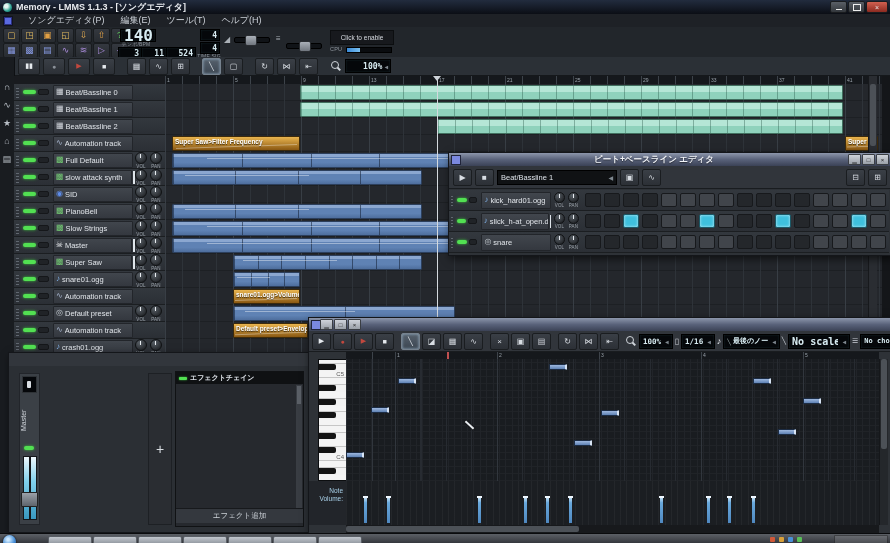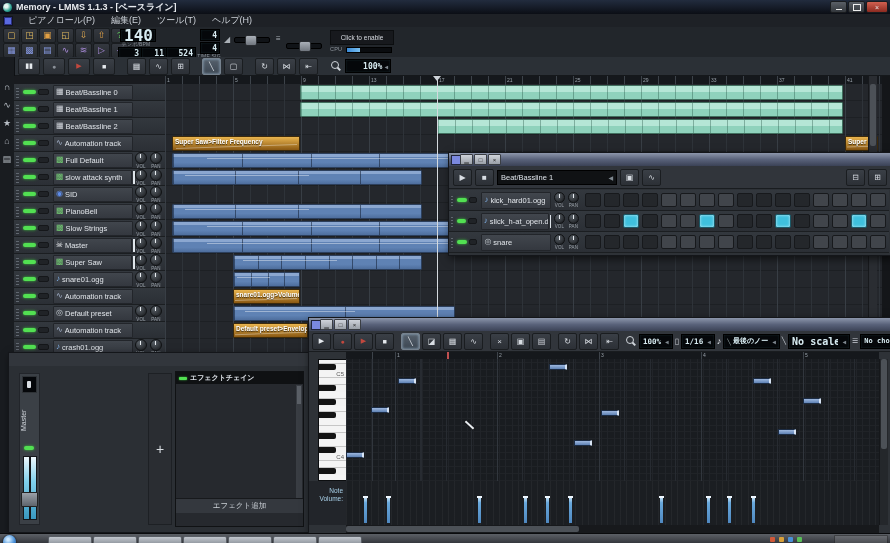--- a/index.html
+++ b/index.html
@@ -177,54 +177,54 @@
   .fbar{position:absolute;top:82px;width:5px;height:62px;background:linear-gradient(180deg,#eef8fc,#7fd0ec 40%,#3898c0);border:1px solid #14161a;}
   #mhandle{position:absolute;left:1px;top:118px;width:15px;height:13px;background:linear-gradient(#9aa0a8,#5e646c);border:1px solid #222;border-radius:1px;}
   #addchan{position:absolute;left:139px;top:7px;width:22px;height:150px;background:#2a2d32;border:1px solid #1d2024;
     display:flex;align-items:center;justify-content:center;font-size:14px;color:#d8dde2;}
   #chainpanel{position:absolute;left:166px;top:5px;width:127px;height:154px;background:#26292e;border:1px solid #101214;}
   #chainhead{position:absolute;left:0;top:0;width:100%;height:12px;background:#0f1113;display:flex;align-items:center;gap:3px;padding-left:3px;box-sizing:border-box;}
   #chainled{width:8px;height:3px;background:#52e052;border-radius:1px;box-shadow:0 0 2px #3cc03c;}
   #chainhead span{font-size:7px;font-weight:bold;color:#dde2e8;}
   #chainscroll{position:absolute;right:1px;top:13px;width:6px;height:125px;background:#393d43;}
   #chainthumb{position:absolute;left:1px;top:1px;width:4px;height:18px;background:#5a5f66;}
-  #chainfoot{position:absolute;left:0;bottom:13px;width:100%;height:14px;background:#34383e;border-top:1px solid #17191c;
+  #chainfoot{position:absolute;left:0;bottom:3px;width:100%;height:14px;background:#34383e;border-top:1px solid #17191c;
     display:flex;align-items:center;justify-content:center;font-size:7.5px;color:#ccd1d7;}
 
   
   #taskbar{position:absolute;left:0;top:533px;width:890px;height:10px;background:linear-gradient(#5c6066,#303338);border-top:1px solid #0a0b0d;}
   #orb{position:absolute;left:3px;top:1px;width:13px;height:13px;border-radius:50%;
     background:radial-gradient(circle at 40% 35%,#cfeaff 10%,#4a90d8 55%,#1a4a90);box-shadow:0 0 2px #000;}
   .tkbtn{position:absolute;top:2px;width:42px;height:7px;background:linear-gradient(#c2c7ce,#8f959d);border:1px solid #5a5f66;border-radius:2px;}
   .tray{position:absolute;top:3px;width:5px;height:5px;border-radius:1px;}
   #clockarea{position:absolute;right:2px;top:1px;width:52px;height:8px;background:rgba(255,255,255,.12);border:1px solid rgba(0,0,0,.4);border-radius:1px;}
 </style>
 </head>
 <body>
 
 <div id="screen" class="nosel">
 
   <div id="titlebar">
     <span id="appicon"></span>
-    <span id="wintitle">Memory - LMMS 1.1.3 - [ベースライン]</span>
+    <span id="wintitle">Memory - LMMS 1.1.3 - [ソングエディタ]</span>
     <span id="winbtns">
       <span class="wbtn">
           <span class="minglyph"></span>
         </span>
       <span class="wbtn">
           <span class="maxglyph"></span>
         </span>
       <span class="wbtn close">×</span>
     </span>
   </div>
 
   <div id="menubar">
     <span id="mdiicon"></span>
     <span id="menu-items" style="display:flex">
-        <span class="menuitem">ピアノロール(P)</span>
+        <span class="menuitem">ソングエディタ(P)</span>
         <span class="menuitem">編集(E)</span>
         <span class="menuitem">ツール(T)</span>
         <span class="menuitem">ヘルプ(H)</span>
       </span>
   </div>
 
   <div id="maintoolbar">
     <div id="tb-icons1" class="tbrow" style="left:3px;top:1px">
         <div class="tbbtn">
           <span style="color: rgb(226, 186, 94);">▢</span>
@@ -685,20 +685,21 @@
         <div id="chainfoot">
             <span>エフェクト追加</span>
           </div>
       </div>
     </div>
   </div>
 
   <div id="bbeditor" class="fwin">
     <div class="ftitle">
       <span class="fico"></span>
+      <span class="ftext">ビート+ベースライン エディタ</span>
       <span class="fbtns">
         <span class="fbtn">▁</span>
         <span class="fbtn">□</span>
         <span class="fbtn">×</span>
       </span>
     </div>
     <div id="bbtoolbar">
       <span class="trbtn small">▶</span>
       <span class="trbtn small">■</span>
       <span id="bbcombo">

